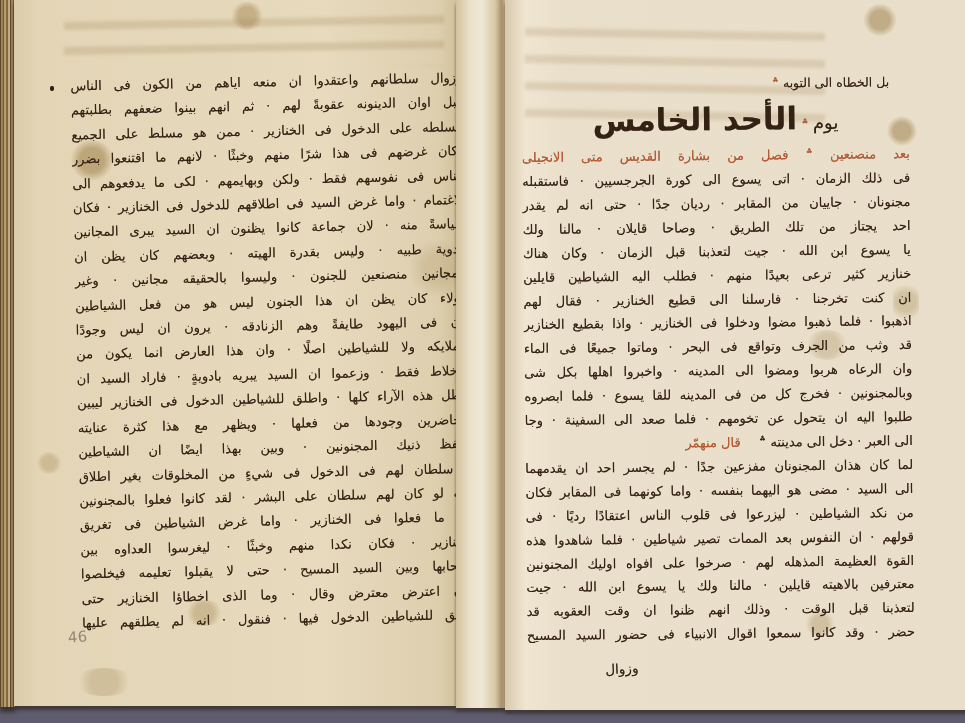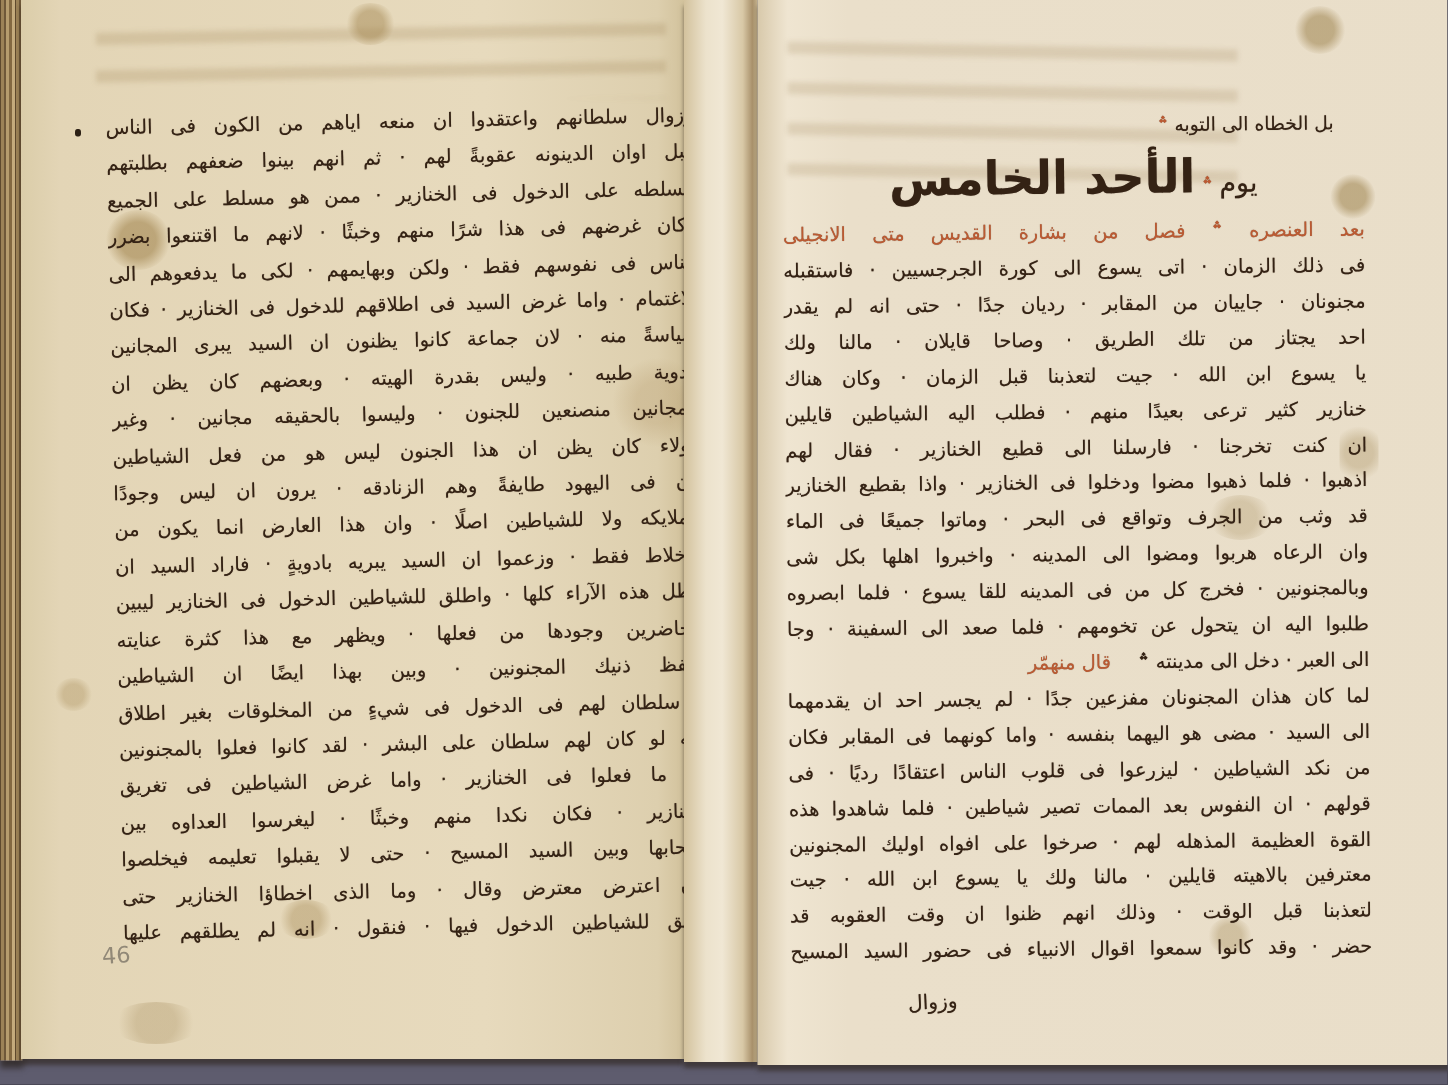--- a/index.html
+++ b/index.html
@@ -136,21 +136,21 @@
         <span class="red">؞</span>
       </div>
 
       <div class="heading-row">
         <span class="heading-day">يوم</span>
         <span class="red">؞</span>
         <span class="heading-big">الأحد الخامس</span>
       </div>
 
       <div class="rubric-line red">
-        <span>بعد العنصره</span>
+        <span>بعد منصنعين</span>
         <span>؞</span>
         <span>فصل من بشارة القديس متى الانجيلى</span>
       </div>
 
       <div>
           <div class="tline">فى ذلك الزمان · اتى يسوع الى كورة الجرجسيين · فاستقبله</div>
           <div class="tline">مجنونان · جاييان من المقابر · رديان جدًا · حتى انه لم يقدر</div>
           <div class="tline">احد يجتاز من تلك الطريق · وصاحا قايلان · مالنا ولك</div>
           <div class="tline">يا يسوع ابن الله · جيت لتعذبنا قبل الزمان · وكان هناك</div>
           <div class="tline">خنازير كثير ترعى بعيدًا منهم · فطلب اليه الشياطين قايلين</div>

